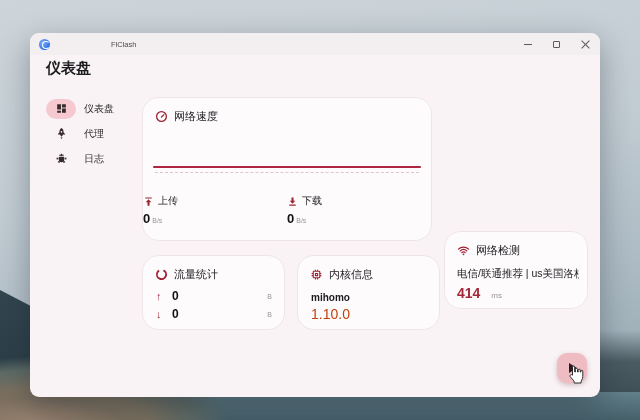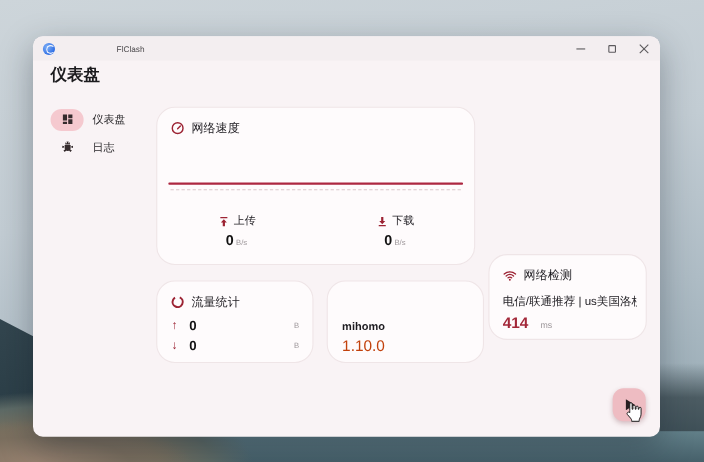--- a/index.html
+++ b/index.html
@@ -24,21 +24,21 @@
   
   .window { position:absolute; left:30px; top:33px; width:570px; height:364px;
     background:#f9f3f5; border-radius:9px; box-shadow:0 10px 30px rgba(20,30,40,.35);
     overflow:hidden; }
   .titlebar { position:absolute; left:0; top:0; width:100%; height:22px;
     background:#f3eef0; display:flex; align-items:center; }
   .logo { width:11px; height:11px; border-radius:50%; margin-left:9px;
     background:radial-gradient(circle at 35% 35%,#7fb0f7 0%,#2f6fe4 70%); position:relative; flex:0 0 auto; }
   .logo::after { content:""; position:absolute; left:2.5px; top:2.5px; width:6px; height:6px;
     border:1.6px solid #fff; border-radius:50%; border-right-color:transparent; }
-  .app-name { font-size:7.5px; color:#4c4a4d; margin-left:8px;padding-left:48px; }
+  .app-name { font-size:7.5px; color:#4c4a4d; margin-left:13px;padding-left:48px; }
   .tb-spacer { flex:1; }
   .tb-btn { width:29px; height:22px; display:flex; align-items:center; justify-content:center; }
   .glyph-min { width:8px; height:1px; background:#5c5a5d; }
   .glyph-max { width:7px; height:7px; border:1px solid #5c5a5d; border-radius:1px; }
   .glyph-close { position:relative; width:9px; height:9px; }
   .glyph-close::before,.glyph-close::after { content:""; position:absolute; left:-1px; top:4px;
     width:11px; height:1px; background:#5c5a5d; }
   .glyph-close::before { transform:rotate(45deg); } .glyph-close::after { transform:rotate(-45deg); }
 
   .page-title { position:absolute; left:16px; top:26px; font-size:15px; font-weight:700; color:#1c1b1e; }
@@ -54,21 +54,21 @@
   
   .card { position:absolute; background:#fefbfc; border:1px solid #efe5e7; border-radius:17px; }
   .card-head { display:flex; align-items:center; gap:6px; padding:11px 12px 0 12px; }
   .card-icon { width:13px; height:13px; color:#9c2333; display:block; flex:0 0 auto; }
   .card-title { font-size:11px; color:#1d1b20; font-weight:500; }
 
   .card-speed { left:112px; top:64px; width:290px; height:144px; }
   .speed-line { position:absolute; left:10px; right:10px; top:68px; height:2px; background:#ad2740; border-radius:1px; }
   .speed-dash { position:absolute; left:12px; right:12px; top:74px; border-top:1px dashed #dcc6ca; }
   .speed-stats { position:absolute; left:0; right:0; top:96px; display:flex; }
-  .speed-col { flex:1; display:flex; flex-direction:column; align-items:center; gap:3px; }
+  .speed-col { flex:1; display:flex; flex-direction:column; align-items:flex-start; gap:3px; }
   .speed-lbl { display:flex; align-items:center; gap:4px; font-size:10px; color:#1d1b20; }
   .updown-icon { width:11px; height:11px; color:#9c2333; display:block; }
   .speed-val { font-size:13px; font-weight:700; color:#111; }
   .speed-val .unit { font-size:7px; font-weight:400; color:#9b9598; margin-left:2px; }
 
   .card-mode { left:414px; top:64px; width:144px; height:128px; }
   .mode-opt { position:absolute; left:13px; display:flex; align-items:center; gap:9px; cursor:pointer; }
   .radio { width:13px; height:13px; border-radius:50%; border:1.6px solid #54504f; position:relative; flex:0 0 auto; }
   .radio.selected { border-color:#9c2333; }
   .radio.selected::after { content:""; position:absolute; left:2.2px; top:2.2px; width:5.6px; height:5.6px;
@@ -127,20 +127,28 @@
     <div class="page-title">仪表盘</div>
 
     <div class="sidebar">
       <div class="side-item selected">
         <span class="side-pill">
           <svg class="side-icon" viewBox="0 0 24 24" fill="currentColor">
               <path d="M4 4h7v10H4zM13 4h7v6h-7zM13 12h7v8h-7zM4 16h7v4H4z"></path>
             </svg>
         </span>
         <span class="side-label">仪表盘</span>
+      </div>
+      <div class="side-item">
+        <span class="side-pill">
+          <svg class="side-icon" viewBox="0 0 24 24" fill="currentColor">
+              <path d="M12 2c2.6 1.8 4 4.6 4 8l3 3.5-2.6 1-1.6-1.2c-.6 2-1.6 3.6-2.8 4.7-1.2-1.1-2.2-2.7-2.8-4.7l-1.6 1.2-2.6-1L8 10c0-3.4 1.4-6.2 4-8zm0 5.2a1.6 1.6 0 1 0 0 3.2 1.6 1.6 0 0 0 0-3.2zM10 19.5c.6 1 1.3 1.9 2 2.5.7-.6 1.4-1.5 2-2.5h-4z"></path>
+            </svg>
+        </span>
+        <span class="side-label">代理</span>
       </div>
       <div class="side-item">
         <span class="side-pill">
           <svg class="side-icon" viewBox="0 0 24 24" fill="currentColor">
               <path d="M8 7a4 4 0 0 1 8 0v1H8zM7 9h10v5a5 5 0 0 1-10 0zm-4 1l3 1.2v2L3 14zm18 0v4l-3-.8v-2zM5 17.5l2.6-1a5.6 5.6 0 0 0 1.8 2.2L7 20.5zm14 0l-2 3-2.4-1.8a5.6 5.6 0 0 0 1.8-2.2z"></path>
               <circle cx="10" cy="5" r="1" fill="#f9f3f5"></circle>
               <circle cx="14" cy="5" r="1" fill="#f9f3f5"></circle>
             </svg>
         </span>
         <span class="side-label">日志</span>
@@ -193,20 +201,26 @@
         <span class="traffic-unit">B</span>
       </div>
       <div class="traffic-row" style="top:51px">
         <span class="traffic-arrow">↓</span>
         <span class="traffic-val">0</span>
         <span class="traffic-unit">B</span>
       </div>
     </div>
 
     <div class="card card-core">
+      <div class="card-head">
+        <svg class="card-icon" viewBox="0 0 24 24" fill="currentColor">
+            <path d="M15 9H9v6h6V9zm-2 4h-2v-2h2v2zm8-2V9h-2V7a2 2 0 0 0-2-2h-2V3h-2v2h-2V3H9v2H7a2 2 0 0 0-2 2v2H3v2h2v2H3v2h2v2a2 2 0 0 0 2 2h2v2h2v-2h2v2h2v-2h2a2 2 0 0 0 2-2v-2h2v-2h-2v-2h2zm-4 6H7V7h10v10z"></path>
+          </svg>
+        <span class="card-title">内核信息</span>
+      </div>
       <div class="core-name">mihomo</div>
       <div class="core-ver">1.10.0</div>
     </div>
 
     <div class="card card-net">
       <div class="card-head">
         <svg class="card-icon" viewBox="0 0 24 24" fill="none" stroke="currentColor" stroke-width="2.2" stroke-linecap="round">
             <path d="M2.5 9.5c5.5-5 13.5-5 19 0"></path>
             <path d="M5.8 12.8c3.7-3.2 8.7-3.2 12.4 0"></path>
             <path d="M9 15.8c1.9-1.6 4.1-1.6 6 0"></path>

